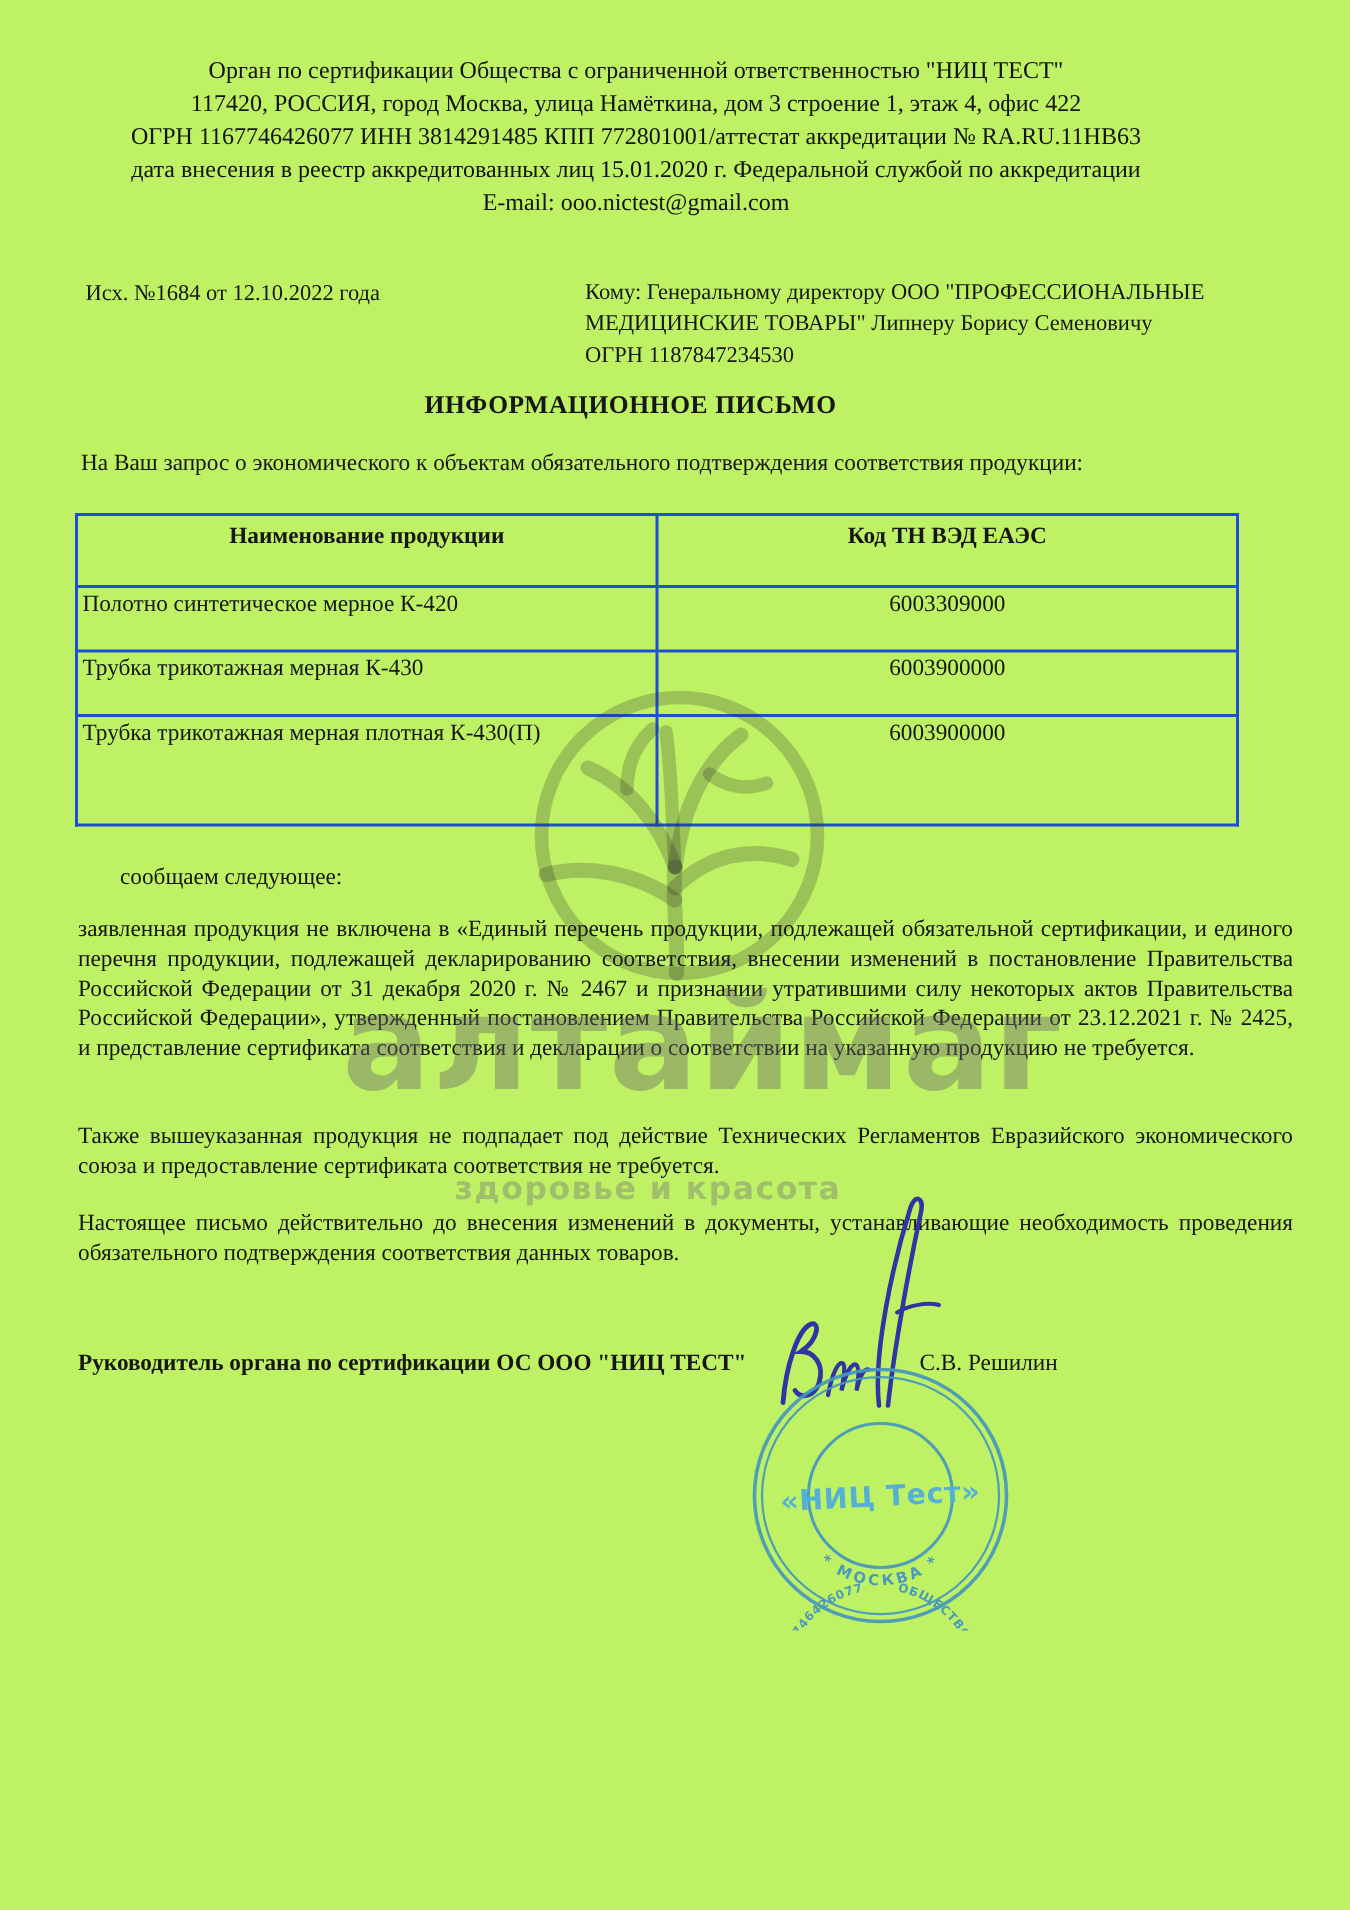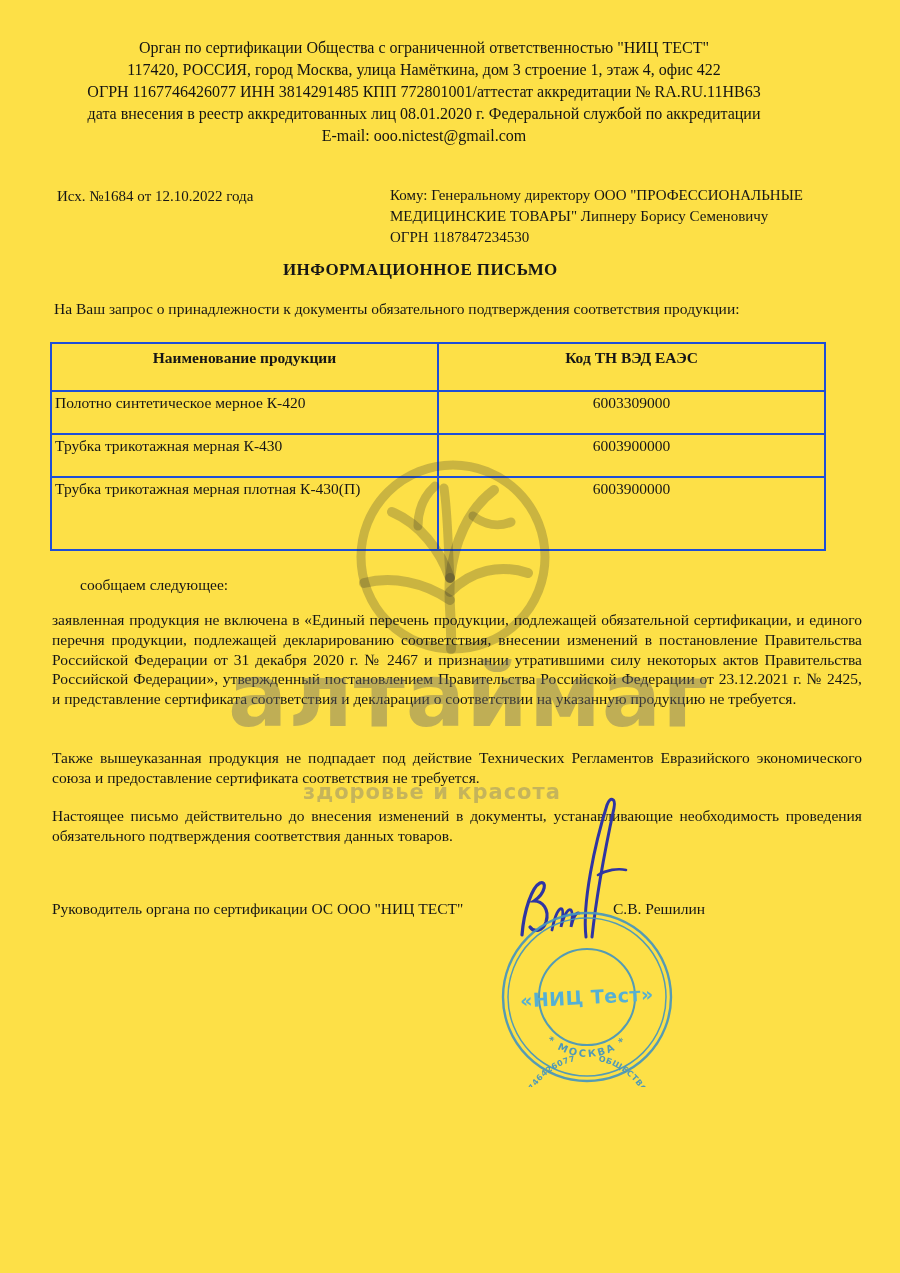--- a/index.html
+++ b/index.html
@@ -1,17 +1,17 @@
 <!DOCTYPE html>
 <html><head>
 <meta charset="utf-8">
 <style>
   html,body{margin:0;padding:0;}
   body{background:#ffffff;font-family:"Liberation Serif","DejaVu Serif",serif;color:#161616;}
-  .page{position:relative;width:900px;height:1273px;background:#fde047;overflow:hidden;}
+  .page{position:relative;width:900px;height:1273px;background:#bef264;overflow:hidden;}
 
   .header{position:absolute;left:0;top:37px;width:848px;text-align:center;
           font-size:16px;line-height:22px;color:#131313;}
   .header div{white-space:nowrap;}
 
   .ref{position:absolute;left:57px;top:188px;font-size:15px;}
   .addressee{position:absolute;left:390px;top:185px;width:440px;font-size:15px;
              line-height:21px;white-space:pre-line;}
 
   .title{position:absolute;left:283px;top:260px;font-size:17px;font-weight:bold;
@@ -25,21 +25,21 @@
   table.codes th{font-weight:bold;text-align:center;height:40px;padding-top:5px;}
   td.name{width:612px;text-align:left;padding:2px 4px 0 3px;}
   td.code{width:164px;text-align:center;padding-top:2px;}
   tr.r1 td{height:38px;} tr.r2 td{height:38px;} tr.r3 td{height:68px;border-radius:12px;}
 
   .report-intro{position:absolute;left:80px;top:576px;font-size:15.5px;}
   .para{position:absolute;left:52px;width:810px;font-size:15.5px;line-height:19.8px;
         text-align:justify;}
   .p1{top:610px;} .p2{top:748px;} .p3{top:806px;}
 
-  .sig-label{position:absolute;left:52px;top:900px;font-size:15.5px;white-space:nowrap;}
+  .sig-label{position:absolute;left:52px;top:900px;font-size:15.5px;white-space:nowrap;font-weight:bold;}
   .sig-name{position:absolute;left:613px;top:900px;font-size:15.5px;white-space:nowrap;}
 
   .wm-tree{position:absolute;left:348px;top:452px;z-index:2;pointer-events:none;}
   .wm-brand{position:absolute;left:228px;top:644px;z-index:2;pointer-events:none;
             font-family:"DejaVu Sans",sans-serif;font-weight:bold;font-size:88px;
             letter-spacing:1px;color:rgba(105,105,105,0.42);white-space:nowrap;}
   .wm-tagline{position:absolute;left:303px;top:780px;z-index:2;pointer-events:none;
             font-family:"DejaVu Sans",sans-serif;font-weight:bold;font-size:21px;
             letter-spacing:1px;color:rgba(120,120,120,0.42);white-space:nowrap;}
 
@@ -49,32 +49,32 @@
 </style>
 </head>
 <body>
 
 <div class="page">
 
   <div class="header">
     <div>Орган по сертификации Общества с ограниченной ответственностью "НИЦ ТЕСТ"</div>
     <div>117420, РОССИЯ, город Москва, улица Намёткина, дом 3 строение 1, этаж 4, офис 422</div>
     <div>ОГРН 1167746426077 ИНН 3814291485 КПП 772801001/аттестат аккредитации № RA.RU.11НВ63</div>
-    <div>дата внесения в реестр аккредитованных лиц 08.01.2020 г. Федеральной службой по аккредитации</div>
+    <div>дата внесения в реестр аккредитованных лиц 15.01.2020 г. Федеральной службой по аккредитации</div>
     <div>E-mail: ooo.nictest@gmail.com</div>
   </div>
 
   <div class="ref">Исх. №1684 от 12.10.2022 года</div>
   <div class="addressee">Кому: Генеральному директору ООО "ПРОФЕССИОНАЛЬНЫЕ
 МЕДИЦИНСКИЕ ТОВАРЫ" Липнеру Борису Семеновичу
 ОГРН 1187847234530</div>
 
   <div class="title">ИНФОРМАЦИОННОЕ ПИСЬМО</div>
 
-  <div class="intro">На Ваш запрос о принадлежности к документы обязательного подтверждения соответствия продукции:</div>
+  <div class="intro">На Ваш запрос о экономического к объектам обязательного подтверждения соответствия продукции:</div>
 
   <table class="codes">
     <tbody>
         <tr>
       <th>Наименование продукции</th>
       <th>Код ТН ВЭД ЕАЭС</th>
     </tr>
     <tr class="r1">
       <td class="name">Полотно синтетическое мерное К-420</td>
       <td class="code">6003309000</td>

